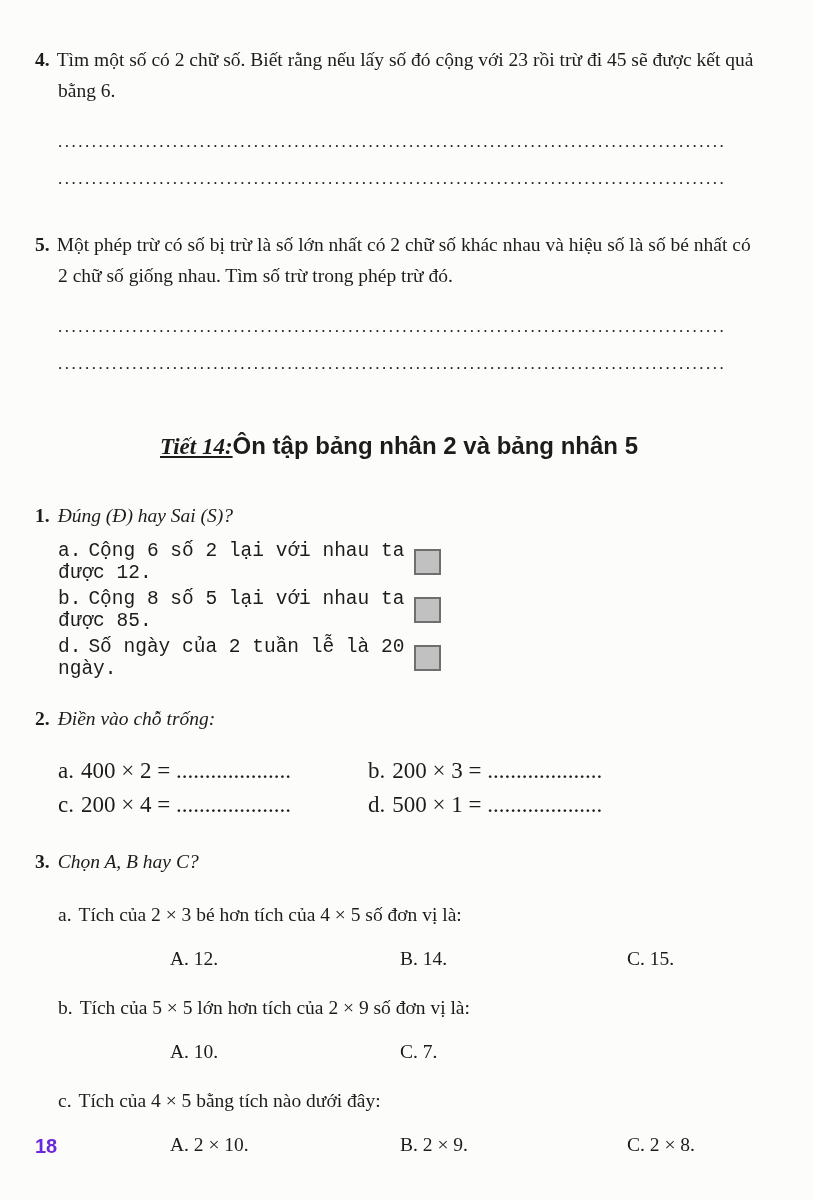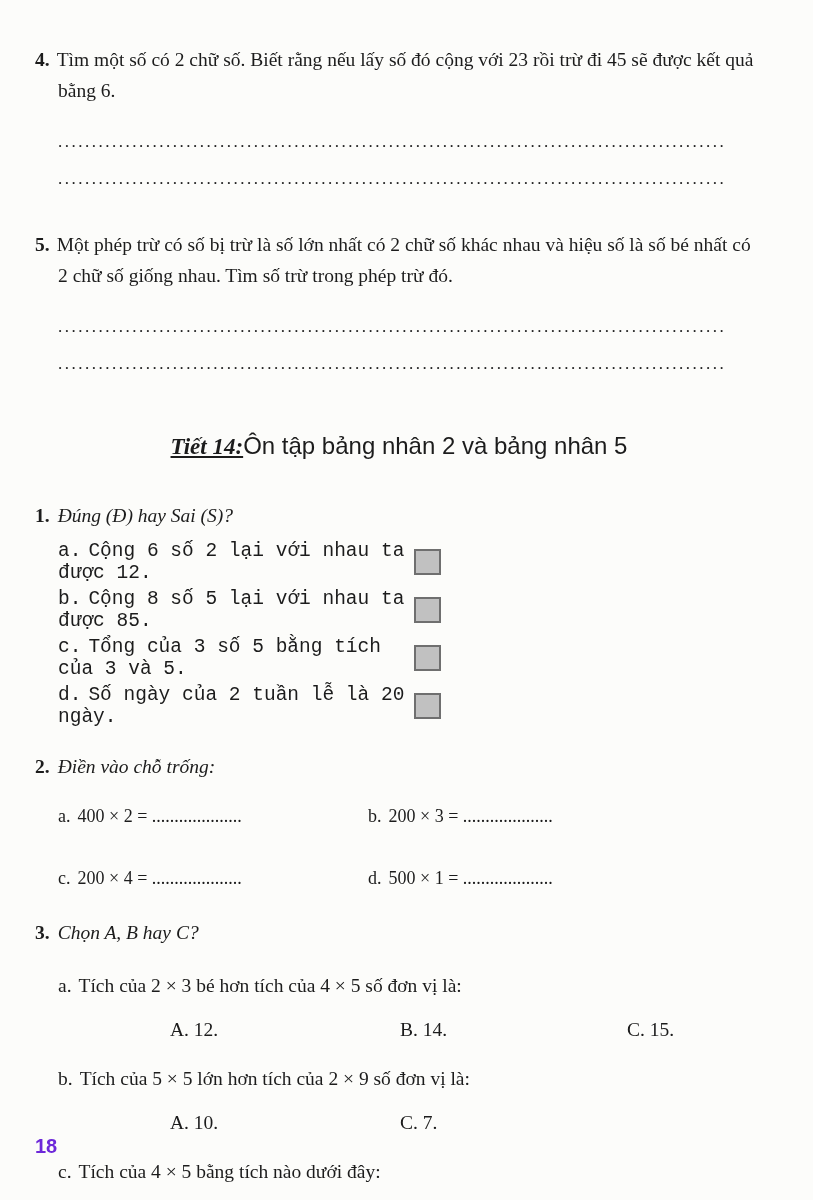--- a/index.html
+++ b/index.html
@@ -41,21 +41,21 @@
     font-size: 23px;
   }
   .lesson-label {
     font-family: "Liberation Serif", serif;
     font-style: italic;
     font-weight: bold;
     text-decoration: underline;
   }
   .lesson-title {
     font-family: "Liberation Sans", "DejaVu Sans", sans-serif;
-    font-weight: normal;
+    font-weight: bold;
     font-size: 24px;
   }
 
   
   .exercise { margin-bottom: 28px; }
   .ex-prompt { font-size: 19.5px; line-height: 31px; }
   .ex-prompt .num { font-weight: bold; margin-right: 8px; }
   .ex-prompt .ptext { font-style: italic; text-align: right; }
 
   
@@ -75,24 +75,24 @@
     width: 27px;
     height: 26px;
     background: #c1c1c1;
     border: 2px solid #6f6f6f;
   }
 
   
   .fill-grid {
     display: grid;
     grid-template-columns: 310px 1fr;
-    row-gap: 41px;
+    row-gap: 8px;
     padding-left: 23px;
     margin-top: 24px;
-    font-size: 18px;
+    font-size: 23px;
     margin-bottom: 8px;
   }
   .fill-item .lbl { margin-right: 7px; }
 
   
   .mc-q {
     padding-left: 23px;
     margin-top: 23px;
     font-size: 19.5px;
     line-height: 30px;
@@ -141,24 +141,20 @@
 
     <div class="tf-row">
       <span class="tf-text"><span class="lbl">a.</span><span>Cộng 6 số 2 lại với nhau ta được 12.</span></span>
       <span class="checkbox"></span>
     </div>
     <div class="tf-row">
       <span class="tf-text"><span class="lbl">b.</span><span>Cộng 8 số 5 lại với nhau ta được 85.</span></span>
       <span class="checkbox"></span>
     </div>
     <div class="tf-row">
-      <span class="tf-text"><span class="lbl">c.</span><span>Tổng của 3 số 5 bằng tích của 3 và 5.</span></span>
-      <span class="checkbox"></span>
-    </div>
-    <div class="tf-row">
       <span class="tf-text"><span class="lbl">d.</span><span>Số ngày của 2 tuần lễ là 20 ngày.</span></span>
       <span class="checkbox"></span>
     </div>
   </section>
 
   <section class="exercise">
     <p class="ex-prompt"><span class="num">2.</span><span class="ptext">Điền vào chỗ trống:</span></p>
     <div class="fill-grid">
       <span class="fill-item"><span class="lbl">a.</span><span>400 × 2 = ....................</span></span>
       <span class="fill-item"><span class="lbl">b.</span><span>200 × 3 = ....................</span></span>

